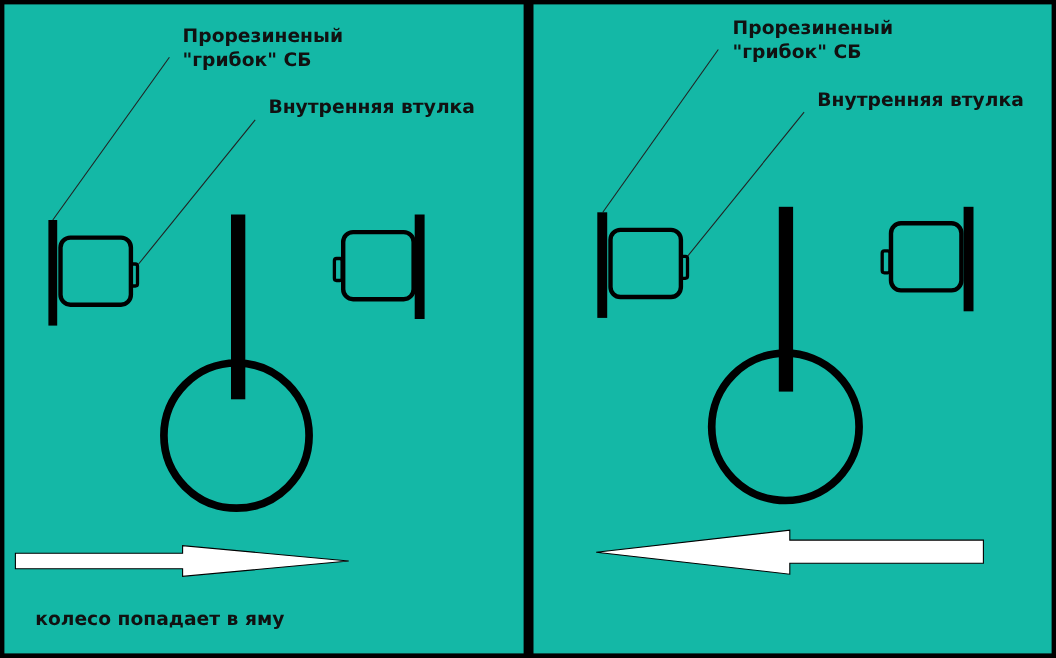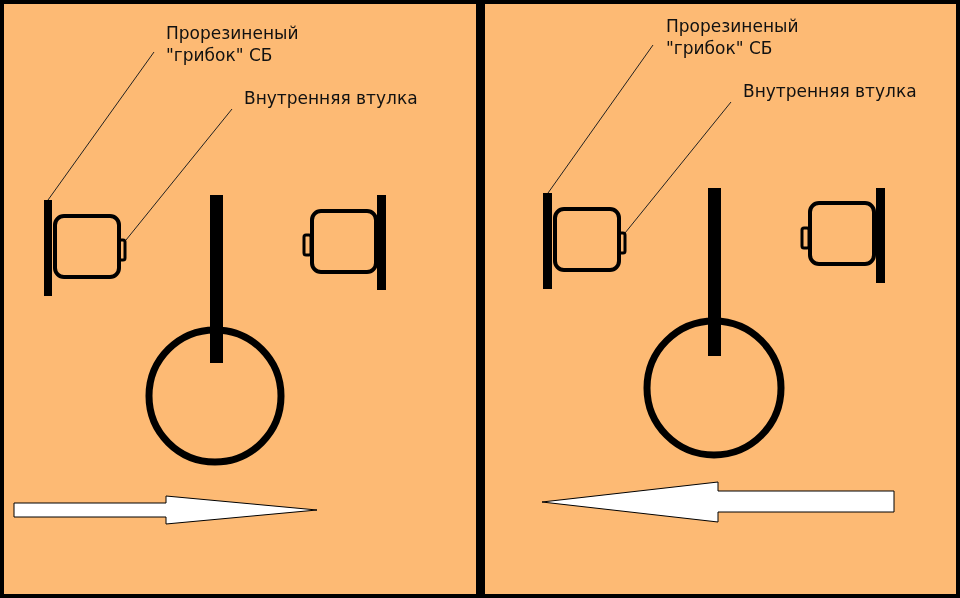--- a/index.html
+++ b/index.html
@@ -1,17 +1,17 @@
 <!DOCTYPE html>
 <html><head>
 <meta charset="utf-8">
 <style>
   html, body { margin:0; padding:0; background:#000; }
   body { width:960px; height:598px; position:relative; overflow:hidden; font-family:"DejaVu Sans", sans-serif; }
-  .panel { position:absolute; top:4px; height:590px; background:#fdba74; }
+  .panel { position:absolute; top:4px; height:590px; background:#14b8a6;font-weight:bold; }
   .panel.left { left:4px; width:472px; }
   .panel.right { left:485px; width:471px; }
   svg { position:absolute; left:0; top:0; }
   .label { position:absolute; font-size:17px; color:#111; line-height:22px; white-space:nowrap; }
 </style>
 </head>
 <body>
 
 <div class="panel left">
   <svg width="472" height="590" viewBox="4 4 472 590">
@@ -32,20 +32,21 @@
 
     <circle cx="215" cy="396" r="66" fill="none" stroke="#000" stroke-width="7"></circle>
 
     <polygon points="14,503 166,503 166,496 317,510 166,524 166,517 14,517" fill="#fff" stroke="#000" stroke-width="1"></polygon>
   </svg>
   <div class="label" style="left:162px;top:18px;">
     <div>Прорезиненый</div>
     <div>"грибок" СБ</div>
   </div>
   <div class="label" style="left:240px;top:83px;">Внутренняя втулка</div>
+  <div class="label" style="left:28px;top:548px;">колесо попадает в яму</div>
 </div>
 
 <div class="panel right">
   <svg width="471" height="590" viewBox="485 4 471 590">
     <line x1="653" y1="45" x2="548" y2="193" stroke="#222" stroke-width="1"></line>
     <line x1="731" y1="102" x2="625" y2="233" stroke="#222" stroke-width="1"></line>
     <rect x="543" y="193" width="9" height="96" fill="#000"></rect>
     <rect x="555" y="209" width="64" height="61" rx="9" fill="none" stroke="#000" stroke-width="4"></rect>
     <rect x="619" y="233" width="6" height="20" rx="2" fill="none" stroke="#000" stroke-width="3"></rect>
     <rect x="708" y="188" width="13" height="168" fill="#000"></rect>

